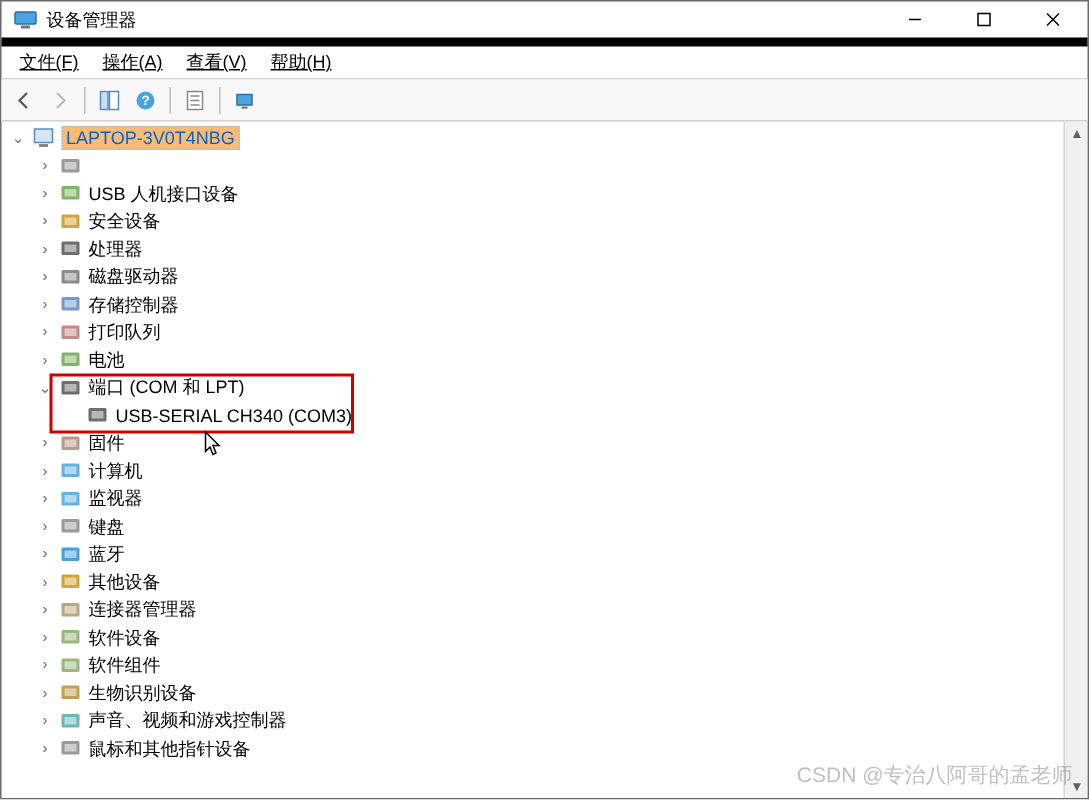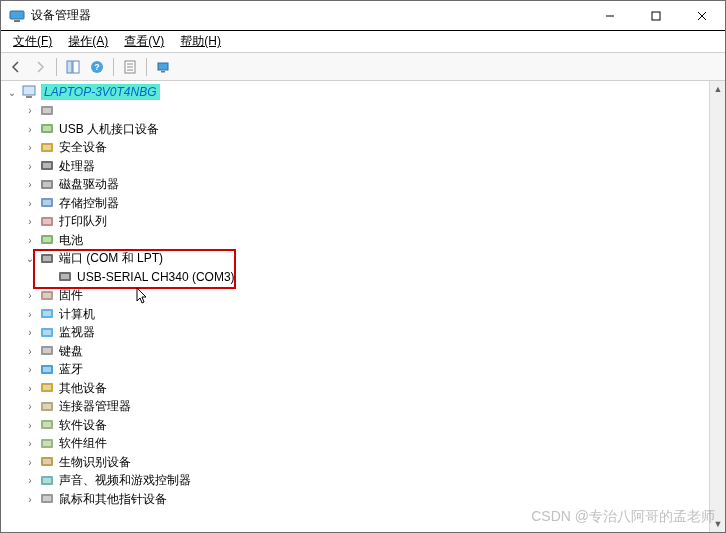--- a/index.html
+++ b/index.html
@@ -19,21 +19,21 @@
     display: flex;
     flex-direction: column;
     background: #fff;
     position: relative;
   }
   .titlebar {
     height: 30px;
     display: flex;
     align-items: center;
     padding: 0 0 0 8px;
-    border-bottom: 1px solid #000000;
+    border-bottom: 6px solid #000000;
   }
   .titlebar .icon-app {
     width: 16px; height: 16px;
     margin-right: 6px;
   }
   .titlebar .title { flex: 0 0 auto; font-size: 12px; }
   .titlebar .spacer { flex: 1; }
   .winbtns { display: flex; }
   .winbtn {
     width: 46px; height: 30px;
@@ -109,24 +109,23 @@
   }
   .row .chev.none { visibility: hidden; }
   .row .nodeicon {
     width: 16px; height: 16px;
     margin: 0 4px 0 2px;
     flex-shrink: 0;
   }
   .row .label { font-size: 12px; }
   .row.root .label { color: #0066cc; }
   .row.root .label.sel {
-    background: #5eead4;
+    background: #fdba74;
     border: 1px dotted #99c2e8;
     padding: 0 2px;
-    font-style: italic;
   }
   .highlight-box {
     position: absolute;
     border: 2px solid #d00000;
     pointer-events: none;
   }
   .cursor {
     position: absolute;
     width: 14px; height: 18px;
     pointer-events: none;

